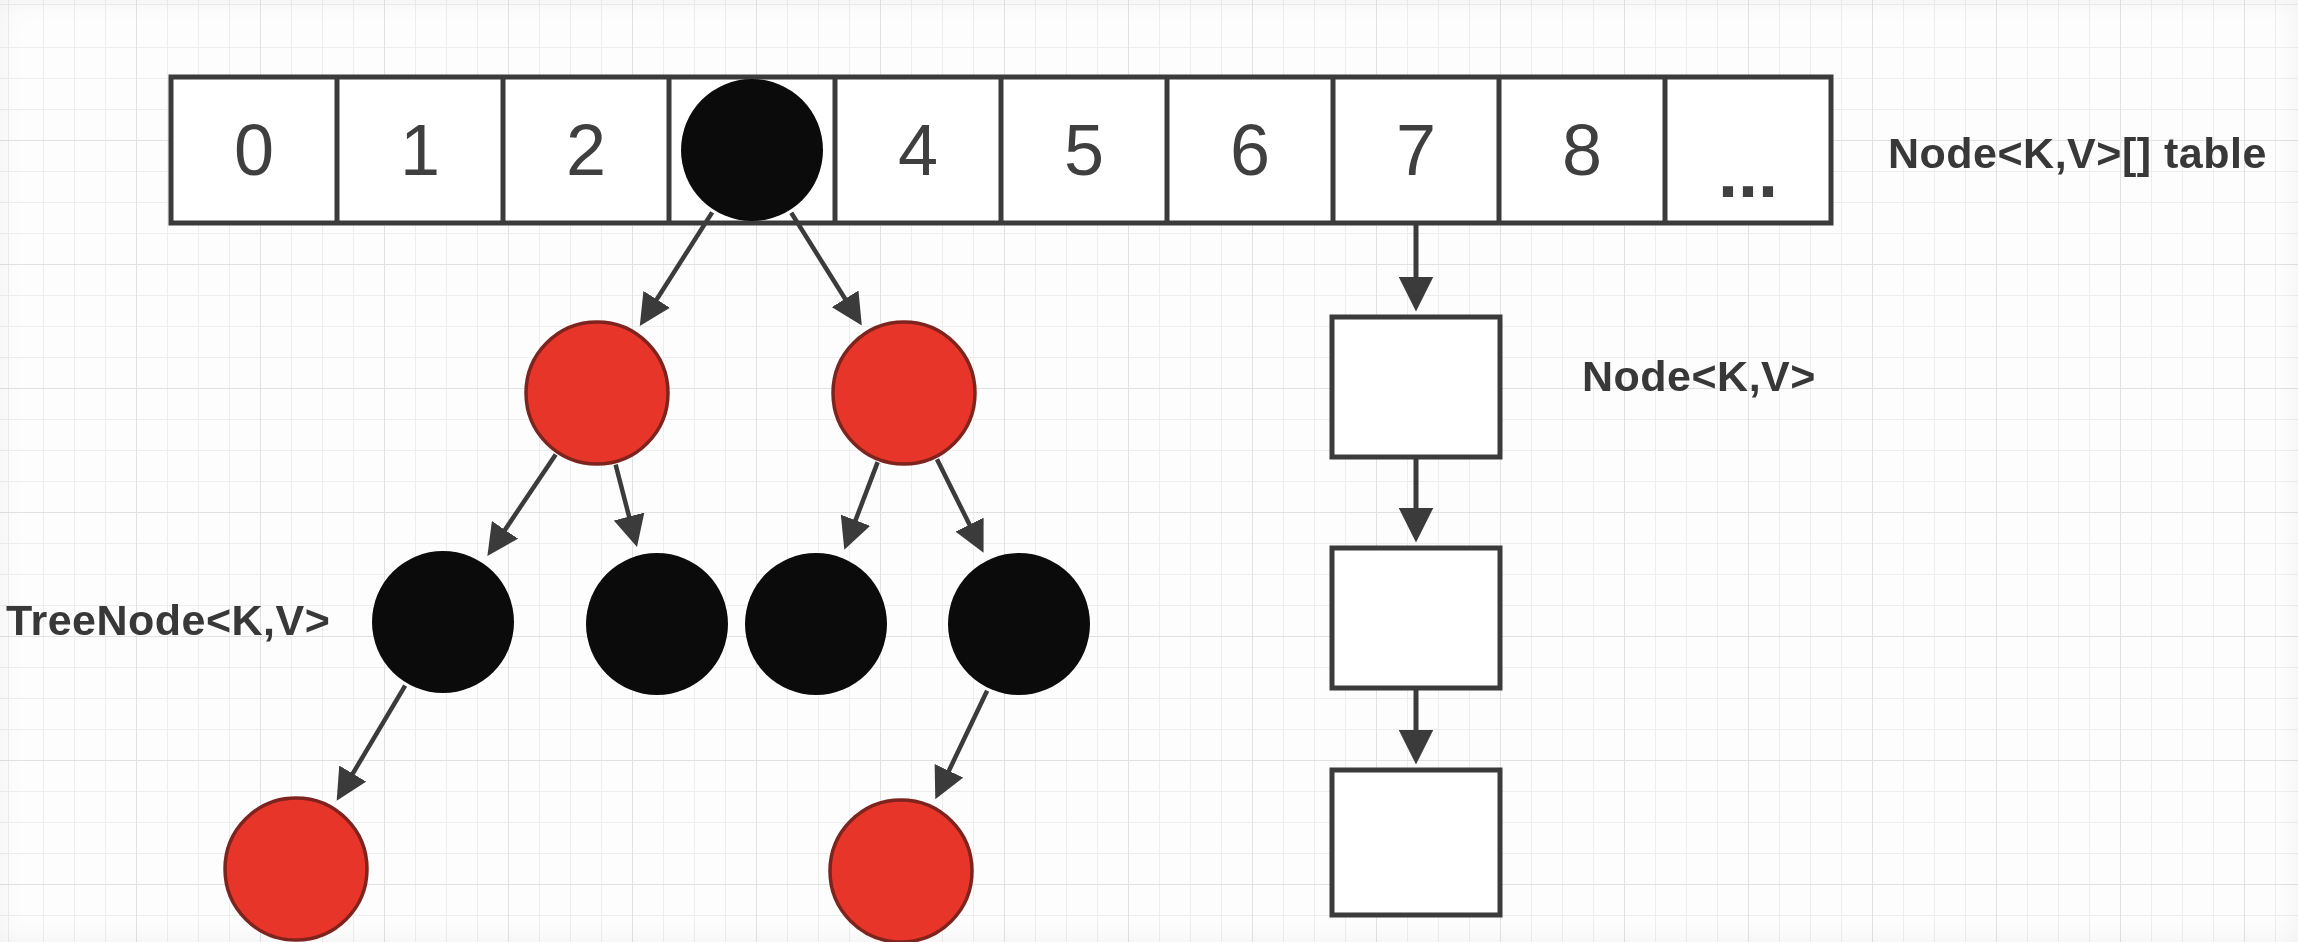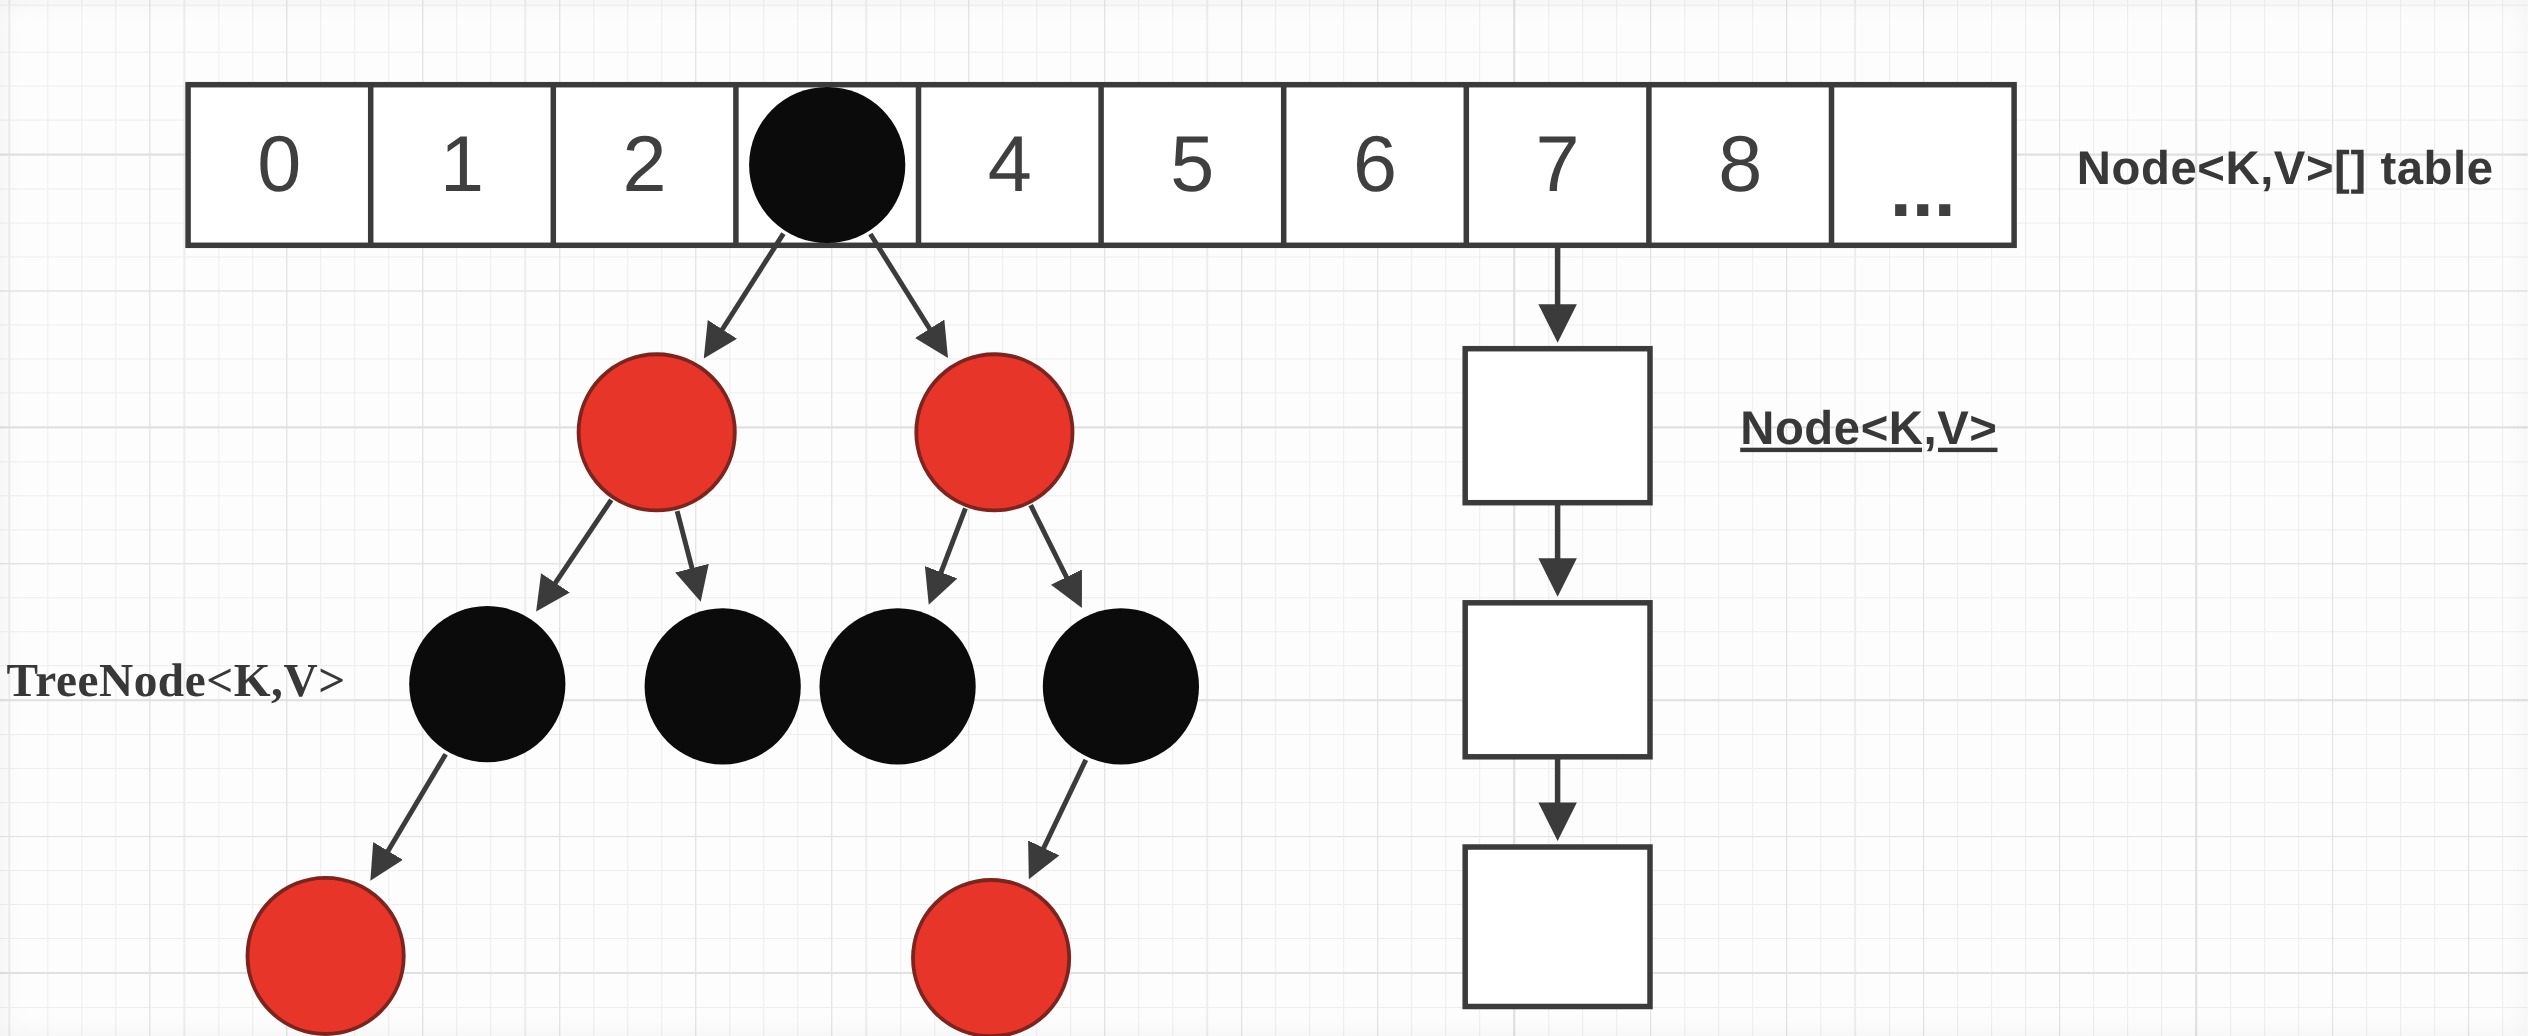--- a/index.html
+++ b/index.html
@@ -22,22 +22,22 @@
     position:absolute;
     font-weight:bold;
     font-size:43px;
     line-height:48px;
     color:#383838;
     white-space:nowrap;
     letter-spacing:0.5px;
     text-align:center;
   }
   .lbl-table{left:1888px;top:129px;}
-  .lbl-node{left:1582px;top:366px;text-decoration:underline;}
-  .lbl-treenode{left:6px;top:596px;font-family:Liberation Serif, serif;}
+  .lbl-node{left:1582px;top:352px;}
+  .lbl-treenode{left:6px;top:596px;}
 </style>
 </head>
 <body>
 
 <div class="stage">
   <svg class="diagram" id="diagram-svg" width="2298" height="942" viewBox="0 0 2298 942">
     <defs>
       <marker id="arrowhead" viewBox="0 0 10 10" refX="7" refY="5" markerWidth="7" markerHeight="7" orient="auto-start-reverse" markerUnits="strokeWidth">
         <path d="M0,0 L10,5 L0,10 z" fill="#3b3b3b"></path>
       </marker>

